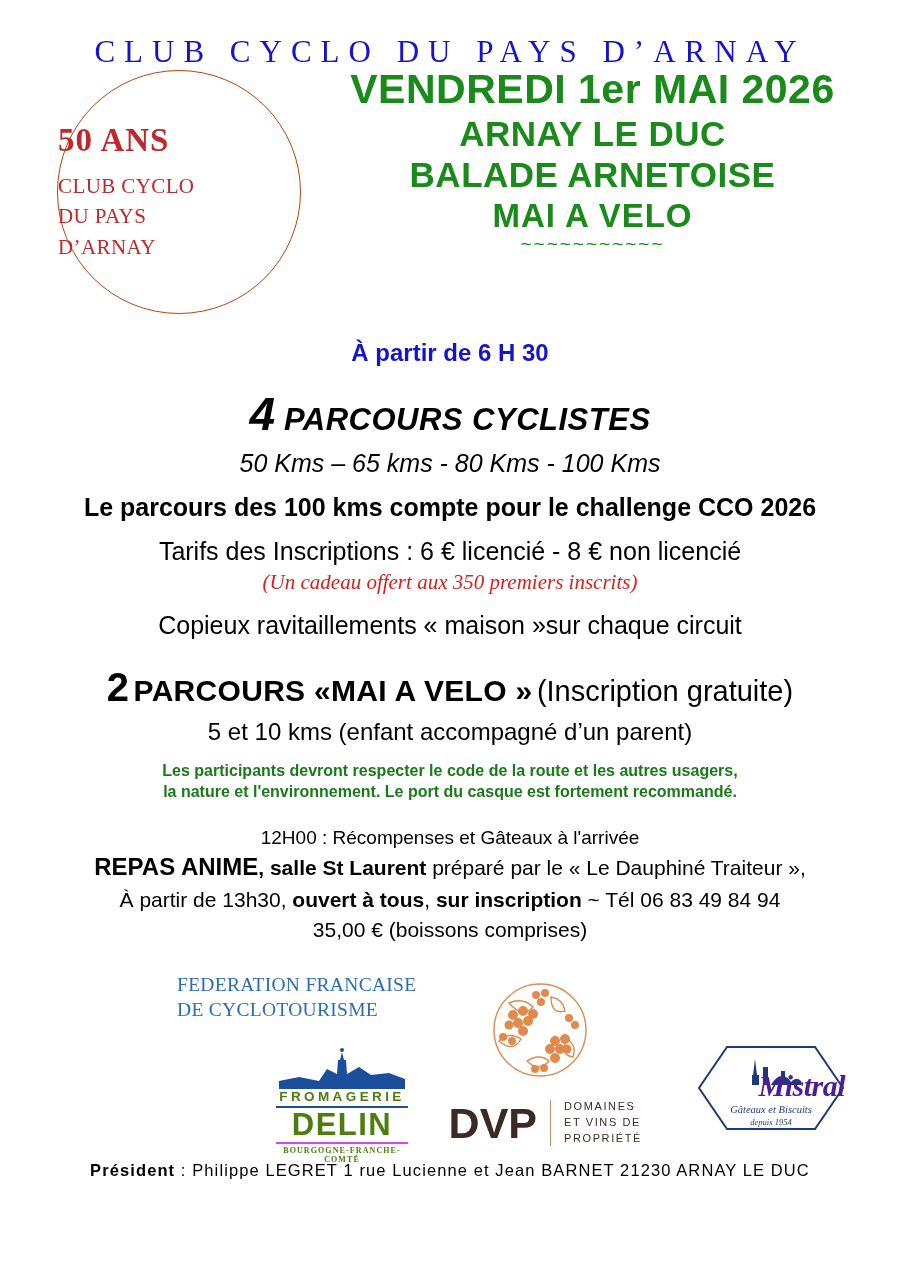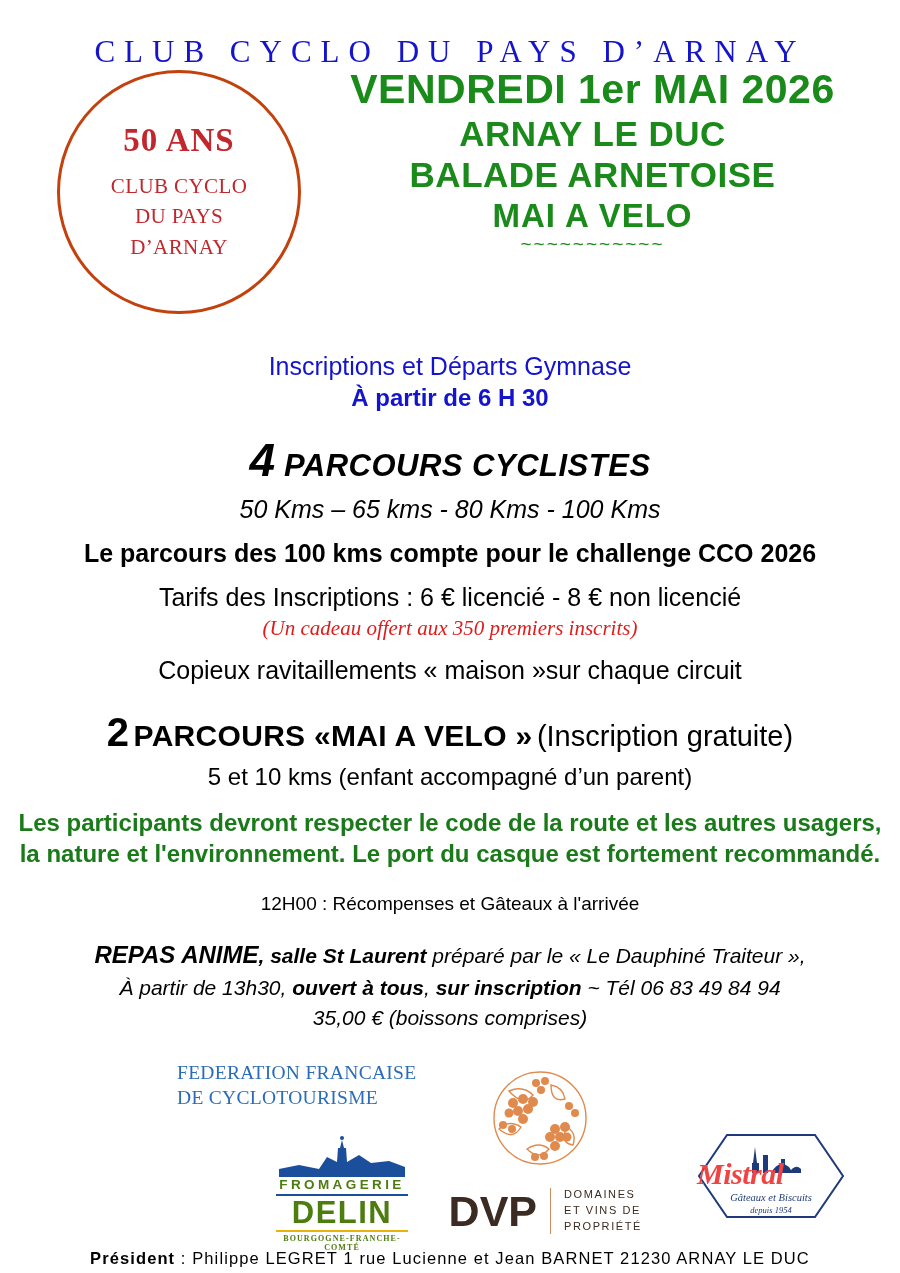--- a/index.html
+++ b/index.html
@@ -32,26 +32,26 @@
   .top-row {
     position: relative;
     height: 270px;
   }
   .badge {
     position: absolute;
     left: 57px;
     top: 3px;
     width: 244px;
     height: 244px;
-    border: 3px solid #c2410c;
+    border: 1px solid #c2410c;
     border-radius: 50%;
     box-sizing: border-box;
     display: flex;
     flex-direction: column;
-    align-items: center;
+    align-items: flex-start;
     justify-content: center;
     font-family: "Liberation Serif", serif;
     color: #c1272d;
   }
   .badge-title {
     font-size: 33px;
     font-weight: bold;
     letter-spacing: 1px;
     margin-bottom: 12px;
   }
@@ -180,36 +180,34 @@
     font-size: 29px;
     font-weight: normal;
   }
   .kms2 {
     margin-top: 9px;
     font-size: 24px;
     line-height: 1.2;
   }
   .rules {
     margin-top: 15px;
-    font-size: 24px;
+    font-size: 16px;
     font-weight: bold;
     color: #1a7a1a;
     line-height: 1.3;
   }
 
   .recompense {
     margin-top: 24px;
     font-size: 19px;
     line-height: 1.2;
   }
   .repas {
-    margin-top: 22px;
     font-size: 21px;
     line-height: 1.45;
-    font-style: italic;
   }
   .repas b.big {
     font-size: 24px;
   }
   .prix {
     font-size: 21px;
     line-height: 1.45;
   }
 
   
@@ -255,21 +253,21 @@
     letter-spacing: 3.4px;
     line-height: 1.1;
     margin-top: 1px;
   }
   .delin-name {
     font-size: 31px;
     font-weight: bold;
     letter-spacing: 1.5px;
     line-height: 1;
     border-top: 2px solid #1b4f9c;
-    border-bottom: 2px solid #eab308;
+    border-bottom: 2px solid #d946ef;
     padding: 1px 0 2px 0;
     margin-top: 1px;
   }
   .delin-region {
     font-size: 8px;
     font-weight: bold;
     letter-spacing: 1.1px;
     line-height: 1.1;
     margin-top: 3px;
     font-family: Liberation Serif, serif;
@@ -315,26 +313,26 @@
     position: absolute;
     left: 697px;
     top: 86px;
     width: 148px;
     height: 86px;
   }
   .mistral-name {
     position: absolute;
     left: 0; right: 0;
     top: 26px;
-    text-align: left;
+    text-align: right;
     font-family: "Liberation Serif", serif;
     font-style: italic;
     font-weight: bold;
     font-size: 30px;
-    color: #ef4444;
+    color: #4c1d95;
     line-height: 1;
     letter-spacing: -0.5px;
   }
   .mistral-sub {
     position: absolute;
     left: 0; right: 0;
     top: 58px;
     text-align: center;
     font-family: "Liberation Serif", serif;
     font-style: italic;
@@ -379,21 +377,20 @@
     <div class="g-city">ARNAY LE DUC</div>
     <div class="g-event">BALADE   ARNETOISE</div>
     <div class="g-event2">MAI  A  VELO</div>
     <div class="g-wave">~~~~~~~~~~~</div>
   </div>
 
 </div>
 
 <div class="content">
 
-  <div class="insc-line1 c-blue">Inscriptions et Départs Gymnase</div>
   <div class="insc-line2 c-blue">À partir de  6 H 30</div>
 
   <div class="parcours4">
     <span class="num">4</span><span>&nbsp;&nbsp;</span><span class="lbl">PARCOURS  CYCLISTES</span>
   </div>
 
   <div class="distances">50 Kms  –  65 kms -  80 Kms  -  100 Kms</div>
   <div class="challenge">Le parcours des 100 kms compte pour le challenge CCO 2026</div>
   <div class="tarifs">Tarifs des Inscriptions : 6 € licencié - 8 € non licencié</div>
   <div class="cadeau">(Un cadeau offert aux 350 premiers inscrits)</div>

